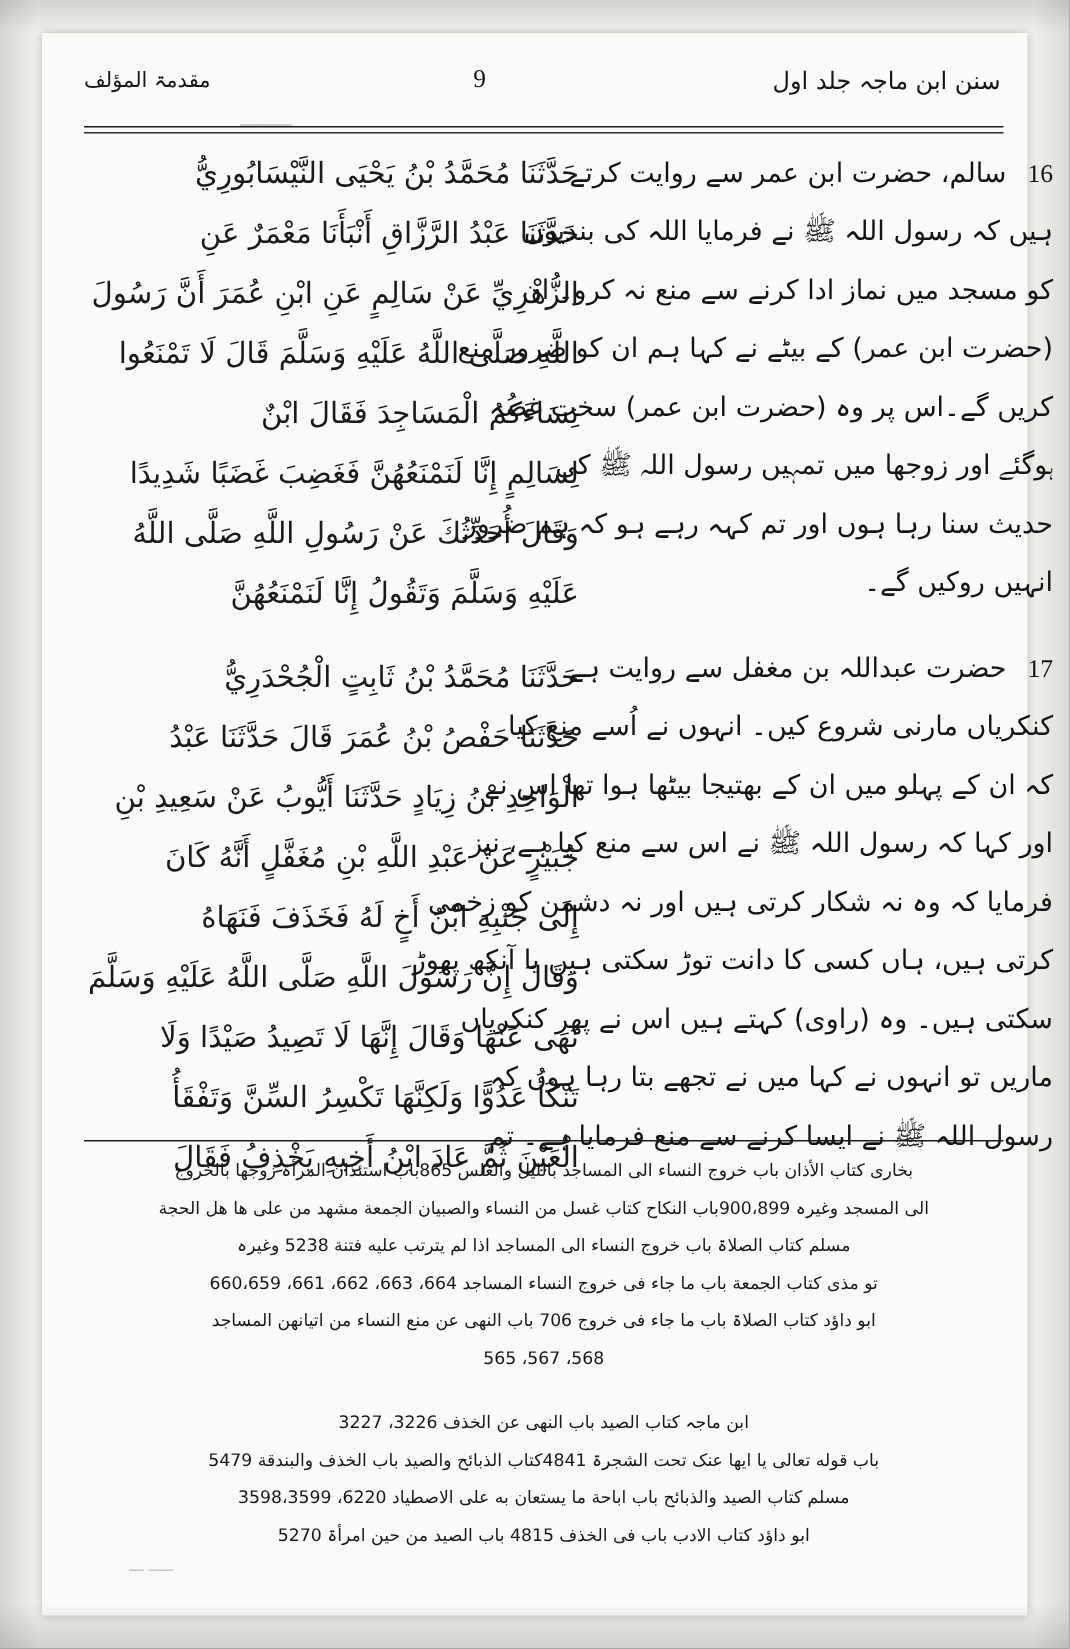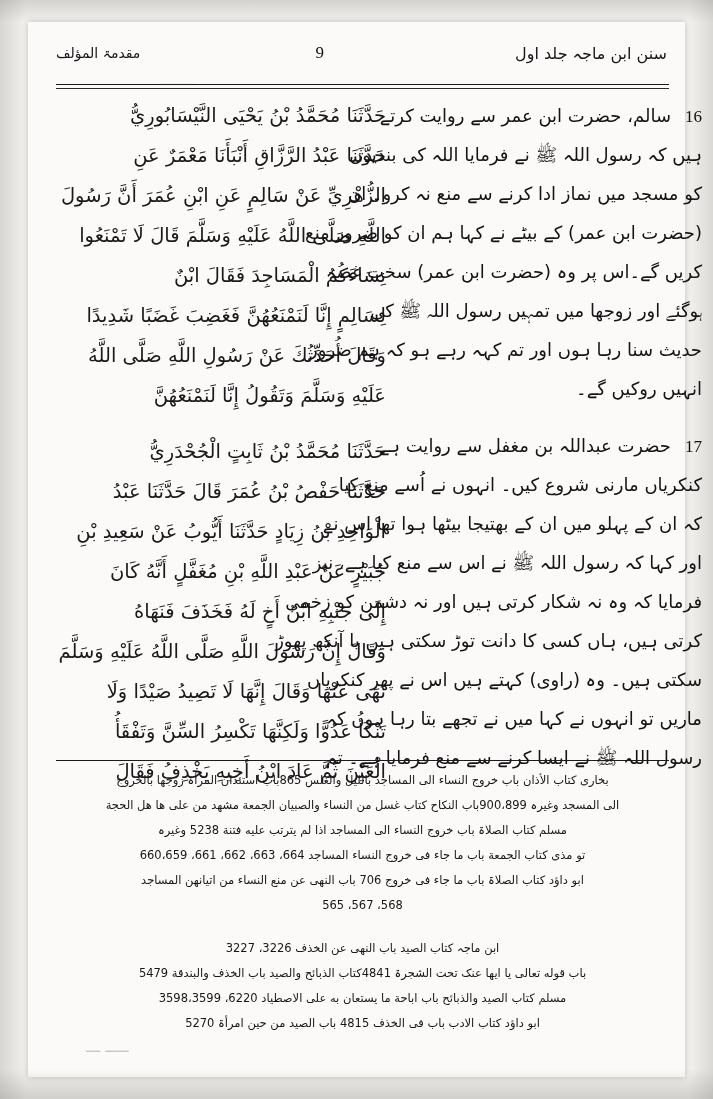--- a/index.html
+++ b/index.html
@@ -187,21 +187,21 @@
   }
 </style>
 </head>
 <body>
 
 <div class="page">
   <div class="sheet"></div>
   <div class="paper-shade"></div>
 
   <div class="ghost" style="left:160px; top:56px;">ـــــــــ</div>
-  <div class="ghost" style="left:86px; top:1020px; font-size:16px;">ـــــ ـــ</div>
+  <div class="ghost" style="left:86px; top:1020px; font-size:11px;">ـــــ ـــ</div>
 
   <div class="header">
     <div class="header-right">سنن ابن ماجہ جلد اول</div>
     <div class="page-number">9</div>
     <div class="header-left">مقدمۃ المؤلف</div>
   </div>
   <div class="rule"></div>
   <div class="rule thin"></div>
 
   <div class="body-cols">

